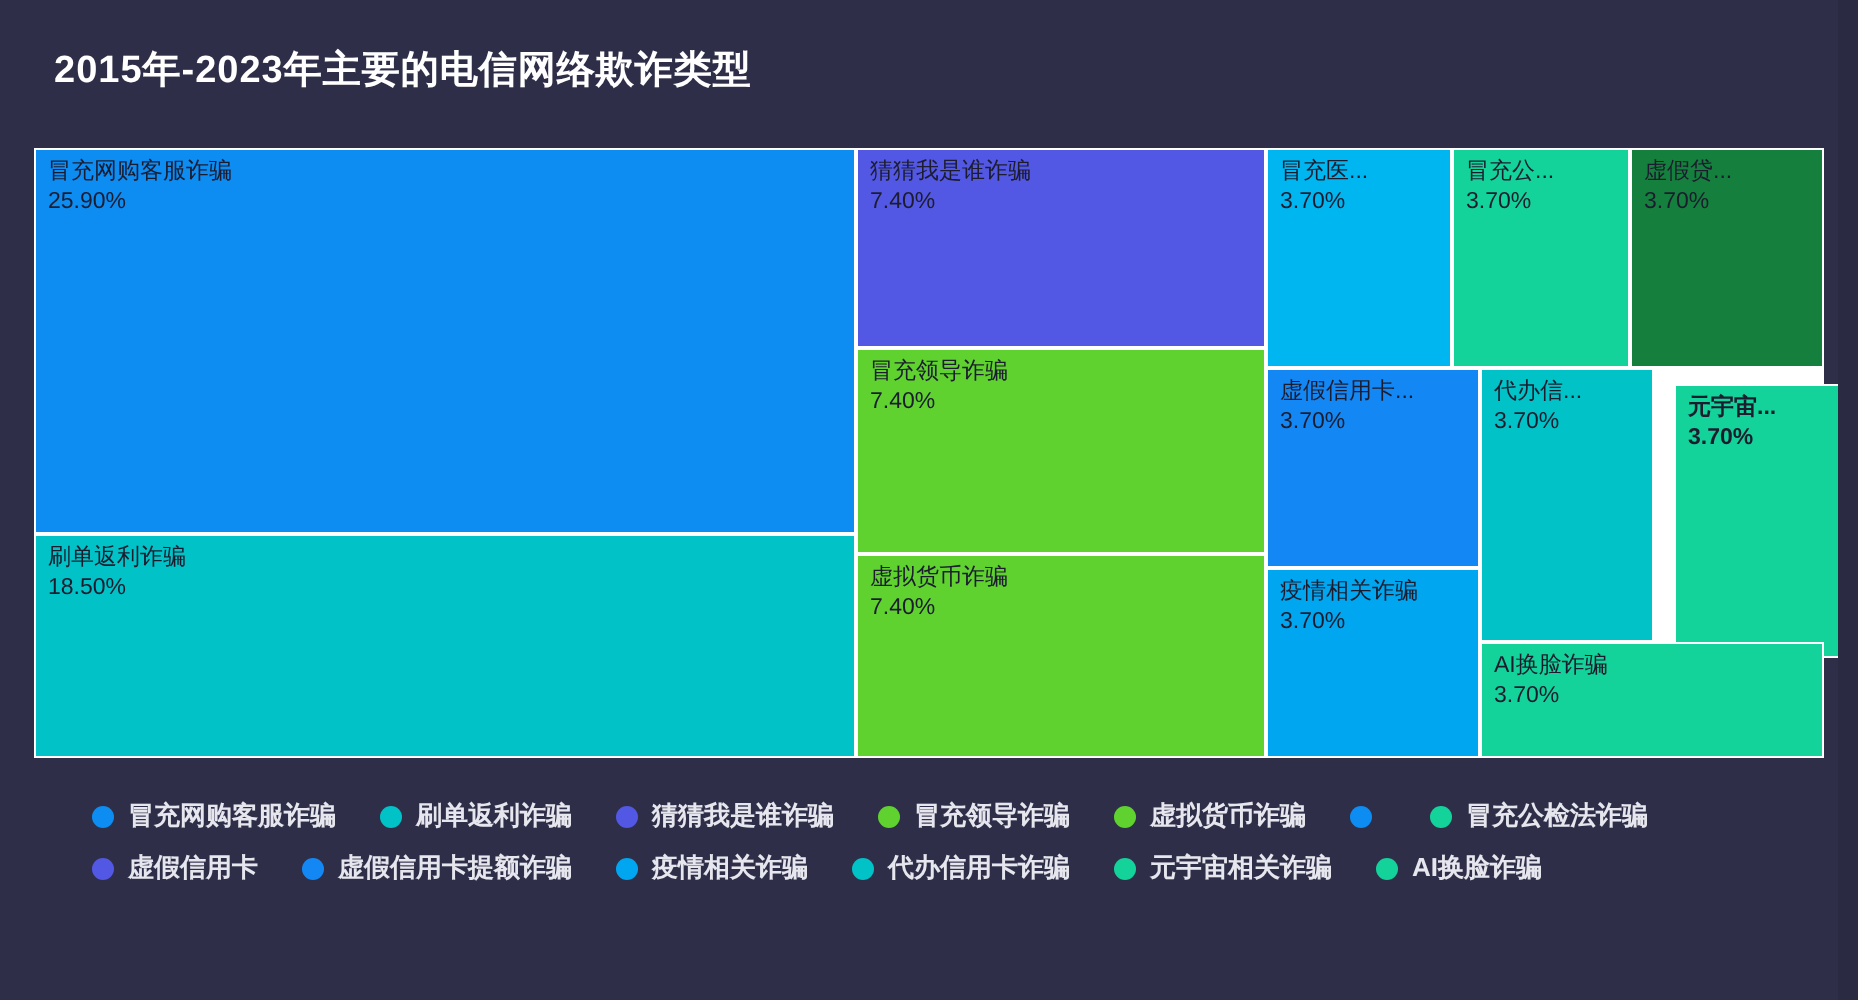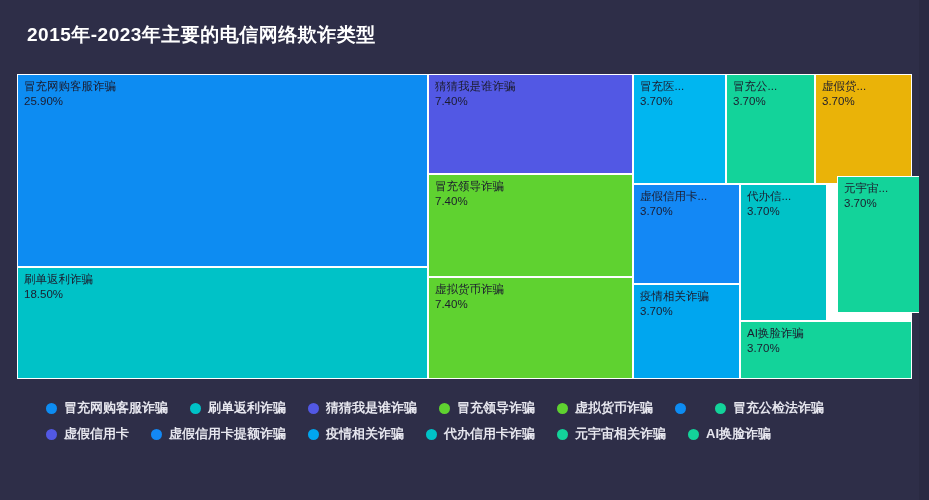--- a/index.html
+++ b/index.html
@@ -136,33 +136,33 @@
       <div class="tile-value">7.40%</div>
     </div>
     <div class="tile" style="left: 616px; top: 0px; width: 93px; height: 110px; background: rgb(0, 182, 240);">
       <div class="tile-label">冒充医...</div>
       <div class="tile-value">3.70%</div>
     </div>
     <div class="tile" style="left: 709px; top: 0px; width: 89px; height: 110px; background: rgb(19, 211, 154);">
       <div class="tile-label">冒充公...</div>
       <div class="tile-value">3.70%</div>
     </div>
-    <div class="tile" style="left: 798px; top: 0px; width: 97px; height: 110px; background: #eab308;">
+    <div class="tile" style="left: 798px; top: 0px; width: 97px; height: 110px; background: #15803d;">
       <div class="tile-label">虚假贷...</div>
       <div class="tile-value">3.70%</div>
     </div>
     <div class="tile" style="left: 616px; top: 110px; width: 107px; height: 100px; background: rgb(19, 136, 245);">
       <div class="tile-label">虚假信用卡...</div>
       <div class="tile-value">3.70%</div>
     </div>
     <div class="tile" style="left: 723px; top: 110px; width: 87px; height: 137px; background: rgb(0, 194, 199);">
       <div class="tile-label">代办信...</div>
       <div class="tile-value">3.70%</div>
     </div>
-    <div class="tile" style="left: 820px; top: 102px; width: 85px; height: 137px; background: rgb(19, 211, 154);">
+    <div class="tile" style="left: 820px; top: 118px; width: 85px; height: 137px; background: rgb(19, 211, 154); font-weight: bold;">
       <div class="tile-label">元宇宙...</div>
       <div class="tile-value">3.70%</div>
     </div>
     <div class="tile" style="left: 616px; top: 210px; width: 107px; height: 95px; background: rgb(0, 166, 239);">
       <div class="tile-label">疫情相关诈骗</div>
       <div class="tile-value">3.70%</div>
     </div>
     <div class="tile" style="left: 723px; top: 247px; width: 172px; height: 58px; background: rgb(19, 211, 154);">
       <div class="tile-label">AI换脸诈骗</div>
       <div class="tile-value">3.70%</div>

